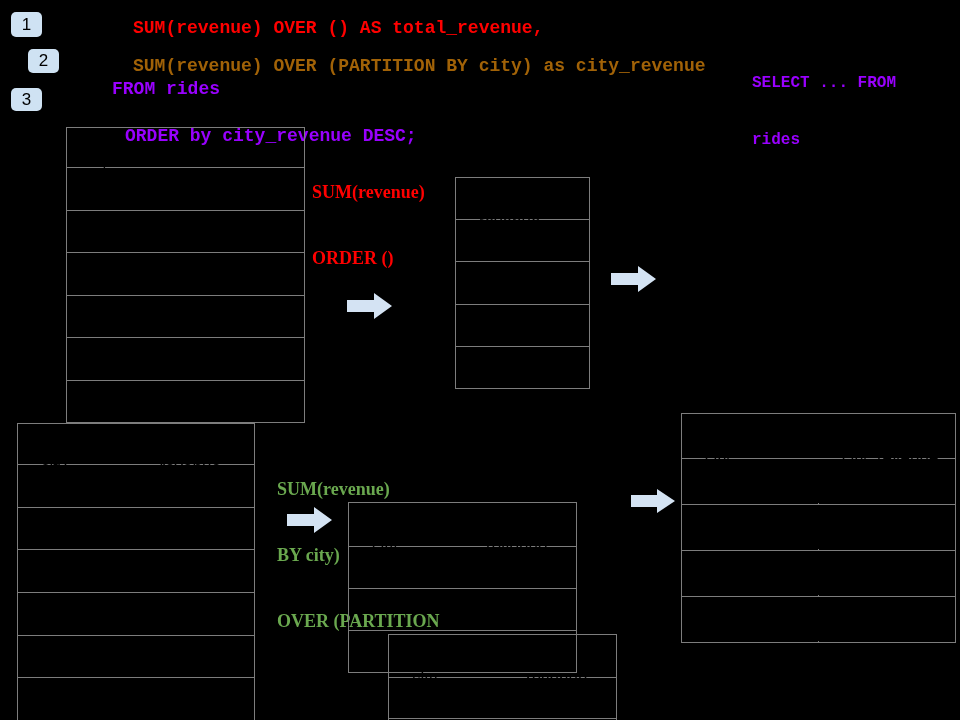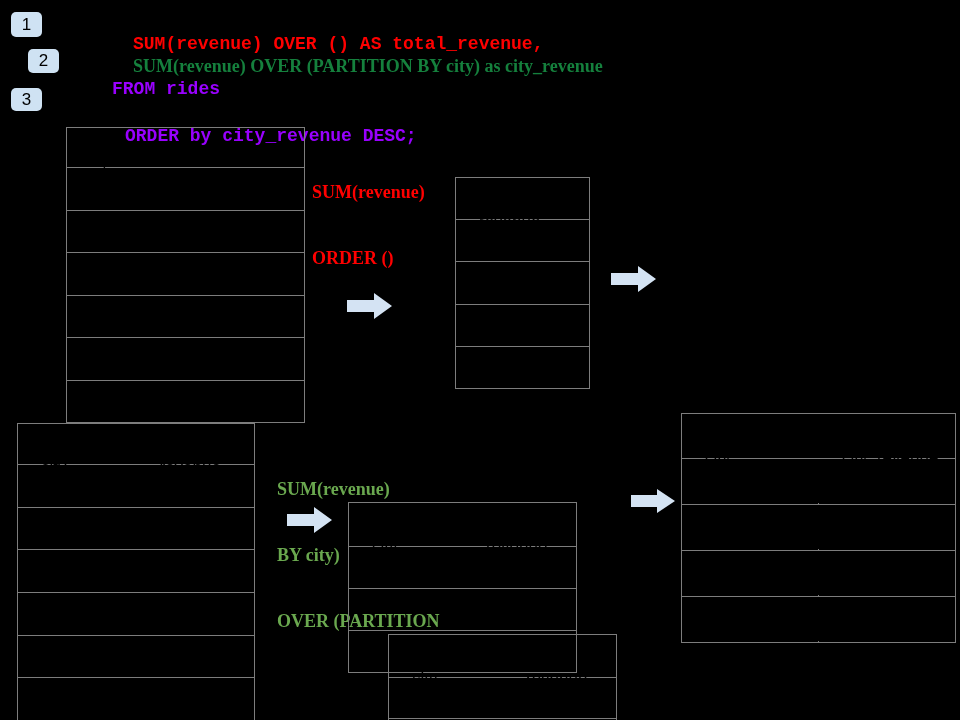--- a/index.html
+++ b/index.html
@@ -9,21 +9,21 @@
     font-family:"Liberation Sans",sans-serif;
   }
 
   
   .code-line{
     position:absolute;
     font-family:"Liberation Mono","DejaVu Sans Mono",monospace;
     font-weight:bold;font-size:18px;line-height:22px;white-space:pre;
   }
   #cl0{left:90px;top:11px;}
-  #cl1{left:133px;top:33px;}
+  #cl1{left:133px;top:17px;}
   #cl2{left:133px;top:55px;}
   #cl3{left:112px;top:78px;}
   #cl4{left:125px;top:100px;margin-top:25px;}
 
   .snippet{
     position:absolute;left:752px;top:36px;
     font-family:"Liberation Mono","DejaVu Sans Mono",monospace;
     font-weight:bold;font-size:16px;line-height:19px;white-space:pre;
   }
 
@@ -88,24 +88,28 @@
     <span>1</span>
   </div>
   <div class="badge" id="badge1">
     <span>2</span>
   </div>
   <div class="badge" id="badge2">
     <span>3</span>
   </div>
 
   <div class="code-line" id="cl1" style="color: rgb(255, 0, 0);">SUM(revenue) OVER () AS total_revenue,</div>
-  <div class="code-line" id="cl2" style="color: #15803d; font-family: Liberation Serif, serif;">SUM(revenue) OVER (PARTITION BY city) as city_revenue</div>
+  <div class="code-line" id="cl2" style="color: #a16207;">SUM(revenue) OVER (PARTITION BY city) as city_revenue</div>
   <div class="code-line" id="cl3" style="color: rgb(153, 0, 255);">FROM rides</div>
   <div class="code-line" id="cl4" style="color: rgb(153, 0, 255);">ORDER by city_revenue DESC;</div>
 
+  <div class="snippet" style="color: rgb(153, 0, 255);">
+    <div>SELECT ... FROM</div>
+    <div>rides</div>
+  </div>
 
   <div class="annotation" id="ann-total" style="color: rgb(255, 0, 0);">
     <div>SUM(revenue)</div>
     <div>ORDER ()</div>
   </div>
 
   <div class="annotation" id="ann-partition" style="color: rgb(106, 168, 79);">
     <div>SUM(revenue)</div>
     <div>BY city)</div>
     <div>OVER (PARTITION</div>

